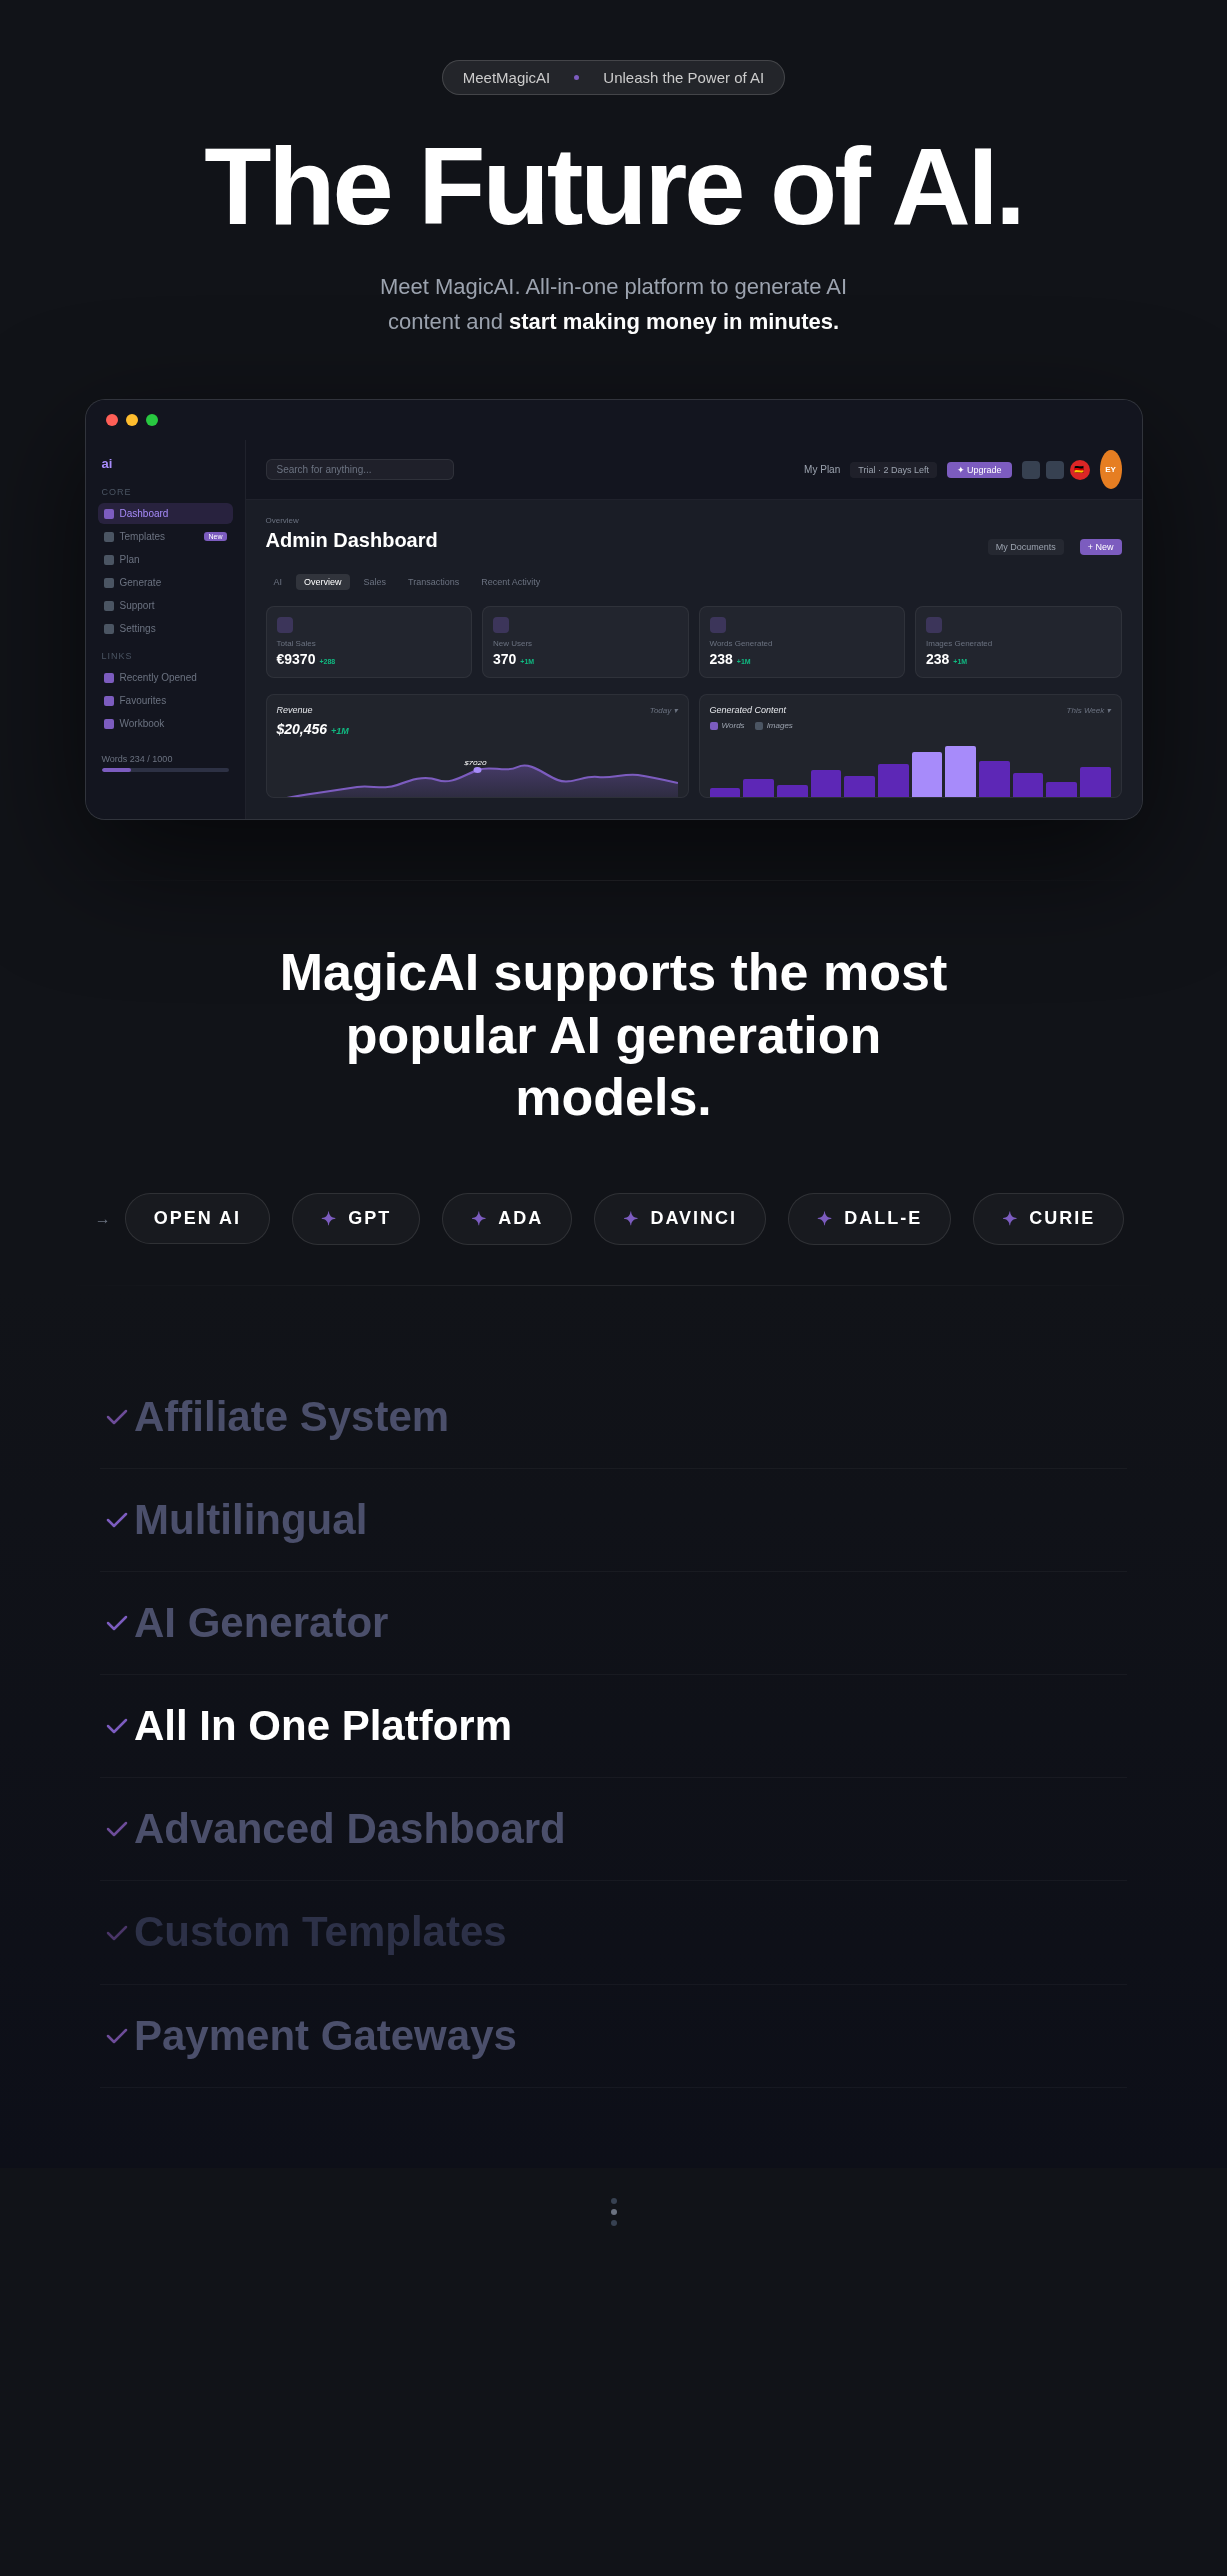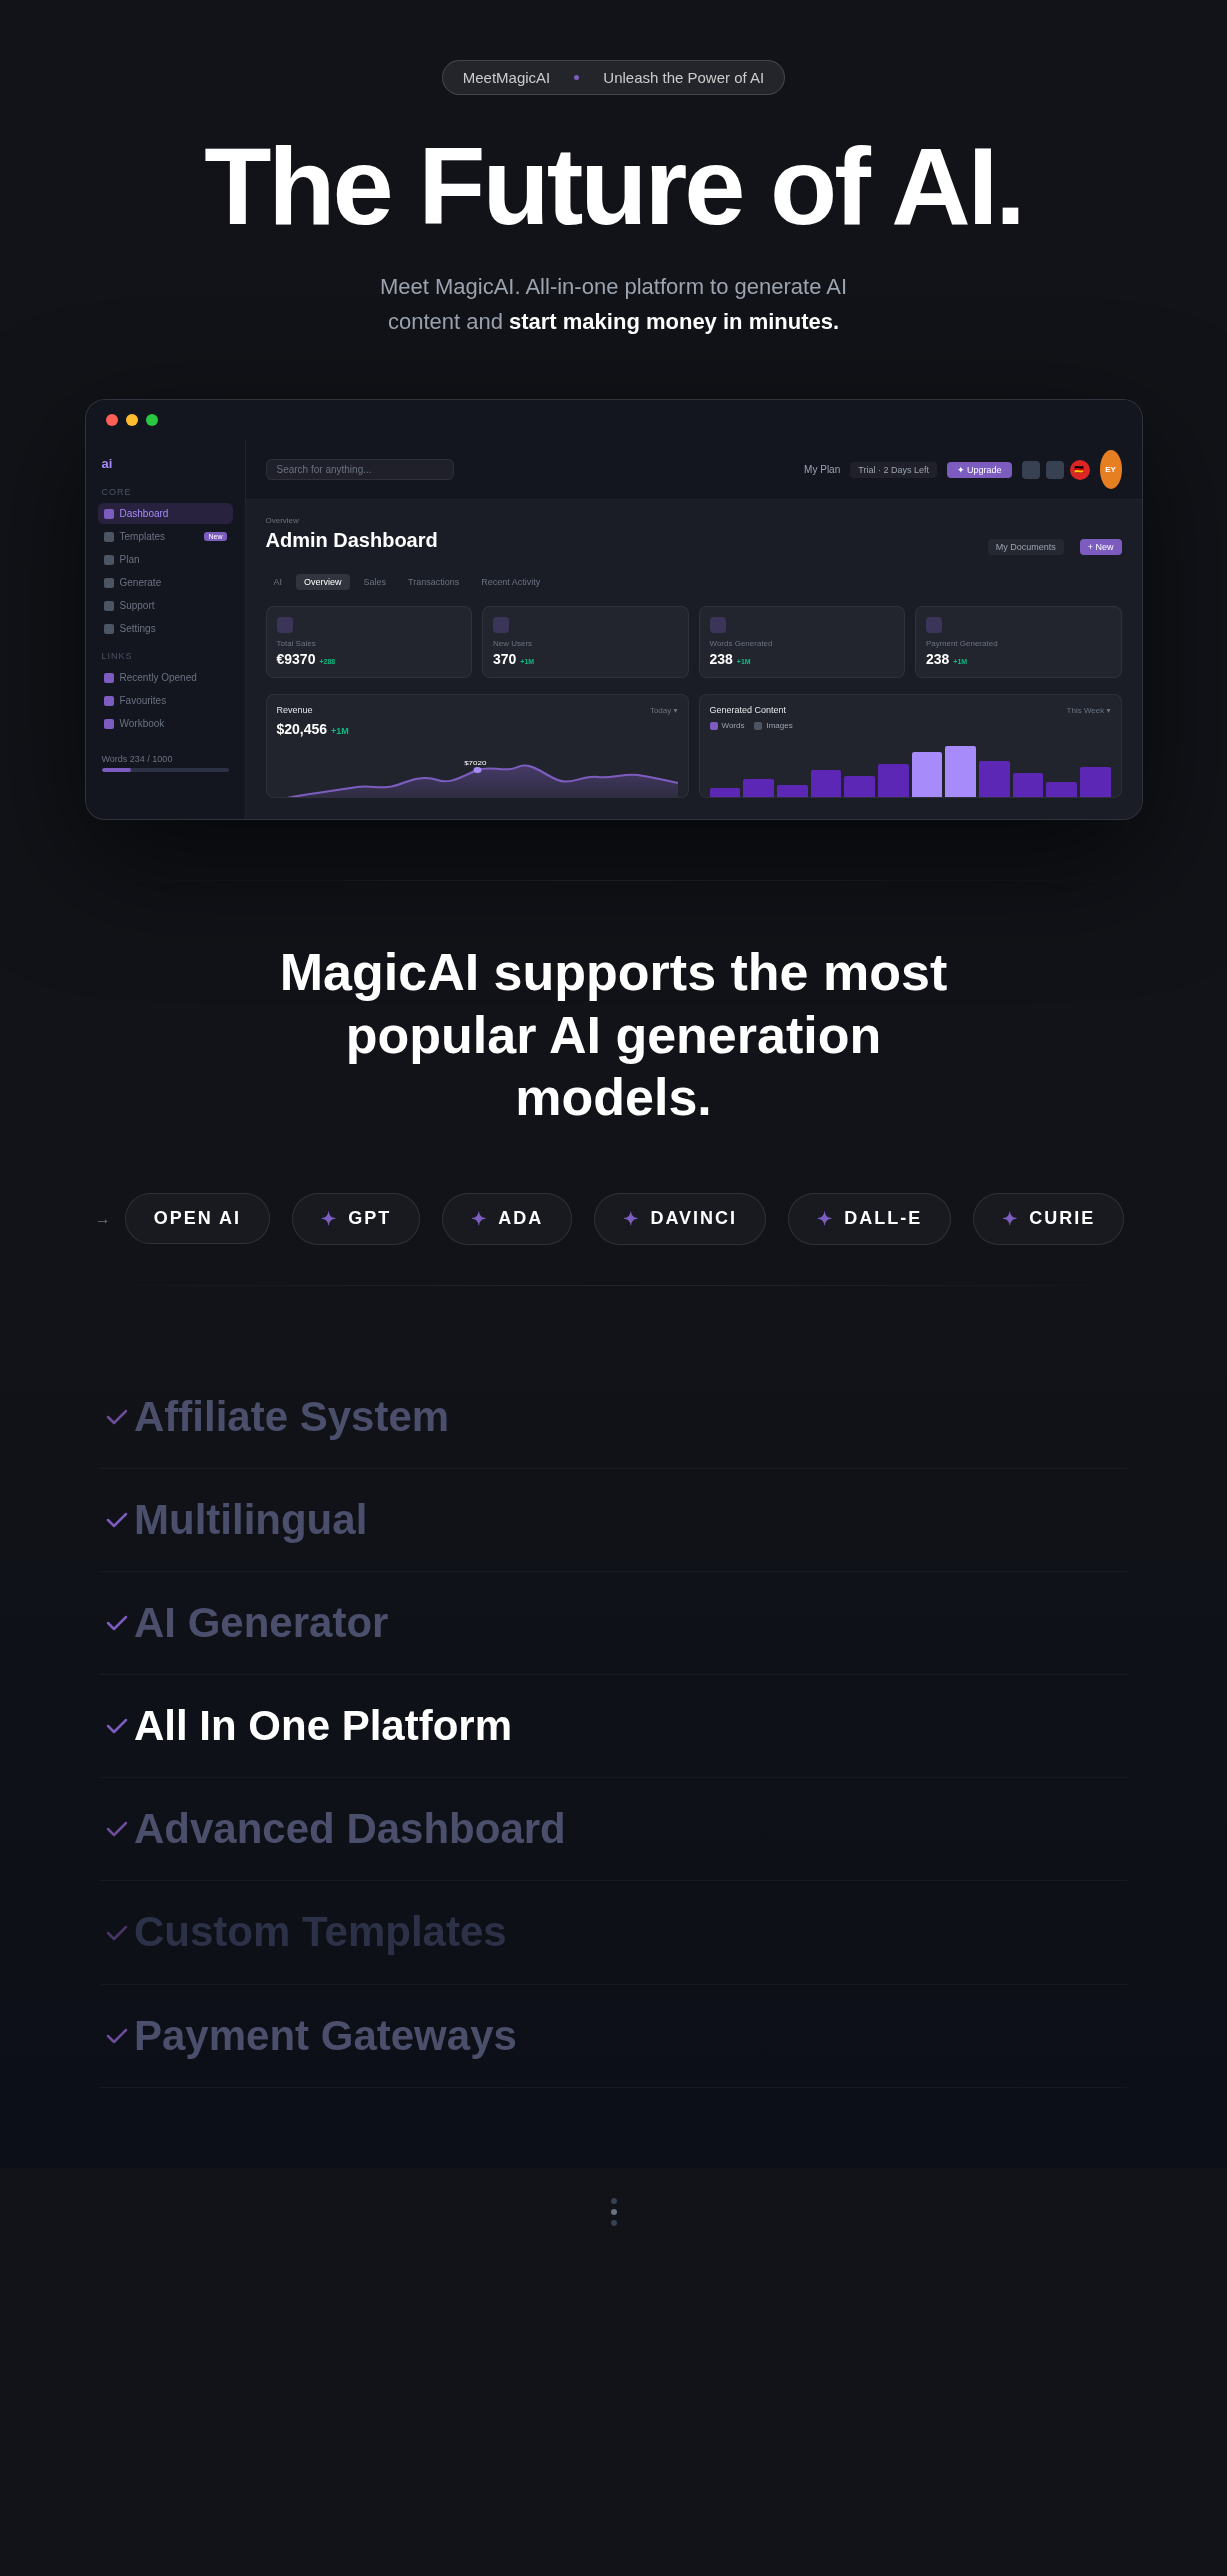--- a/index.html
+++ b/index.html
@@ -315,20 +315,21 @@
       grid-template-columns: 1fr 1fr;
       gap: 10px;
     }
     .chart-card {
       background: rgba(255,255,255,0.03);
       border: 1px solid rgba(255,255,255,0.06);
       border-radius: 8px;
       padding: 10px;
       height: 104px;
       overflow: hidden;
+      font-style: italic;
     }
     .chart-header {
       display: flex;
       justify-content: space-between;
       align-items: center;
       margin-bottom: 6px;
     }
     .chart-title {
       font-size: 9px;
       color: #e5e7eb;
@@ -623,21 +624,21 @@
               <div class="stat-label">New Users</div>
               <div class="stat-value">370<span class="stat-change">+1M</span></div>
             </div>
             <div class="stat-card">
               <div class="stat-icon"></div>
               <div class="stat-label">Words Generated</div>
               <div class="stat-value">238<span class="stat-change">+1M</span></div>
             </div>
             <div class="stat-card">
               <div class="stat-icon"></div>
-              <div class="stat-label">Payment Generated</div>
+              <div class="stat-label">Images Generated</div>
               <div class="stat-value">238<span class="stat-change">+1M</span></div>
             </div>
           </div>
 
           <div class="dash-charts">
 
             <div class="chart-card">
               <div class="chart-header">
                 <span class="chart-title">Revenue</span>
                 <span class="chart-filter">Today ▾</span>

